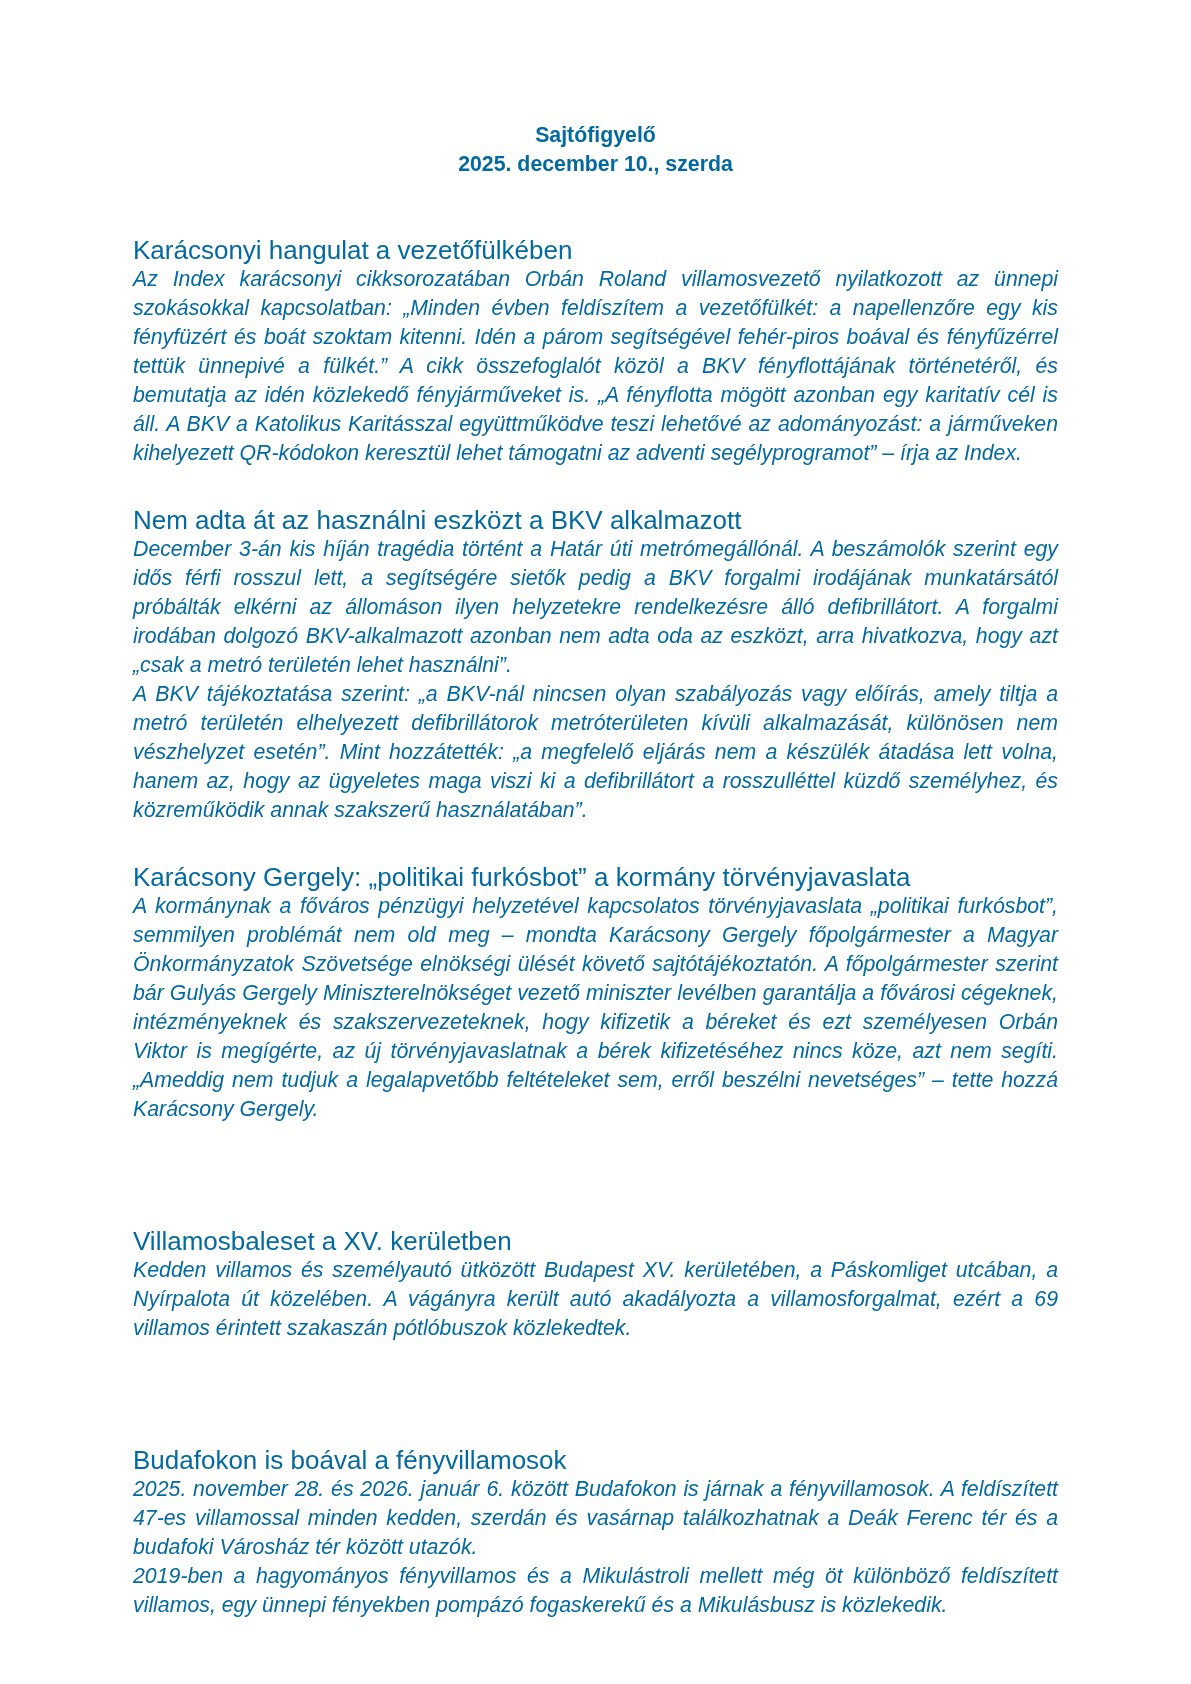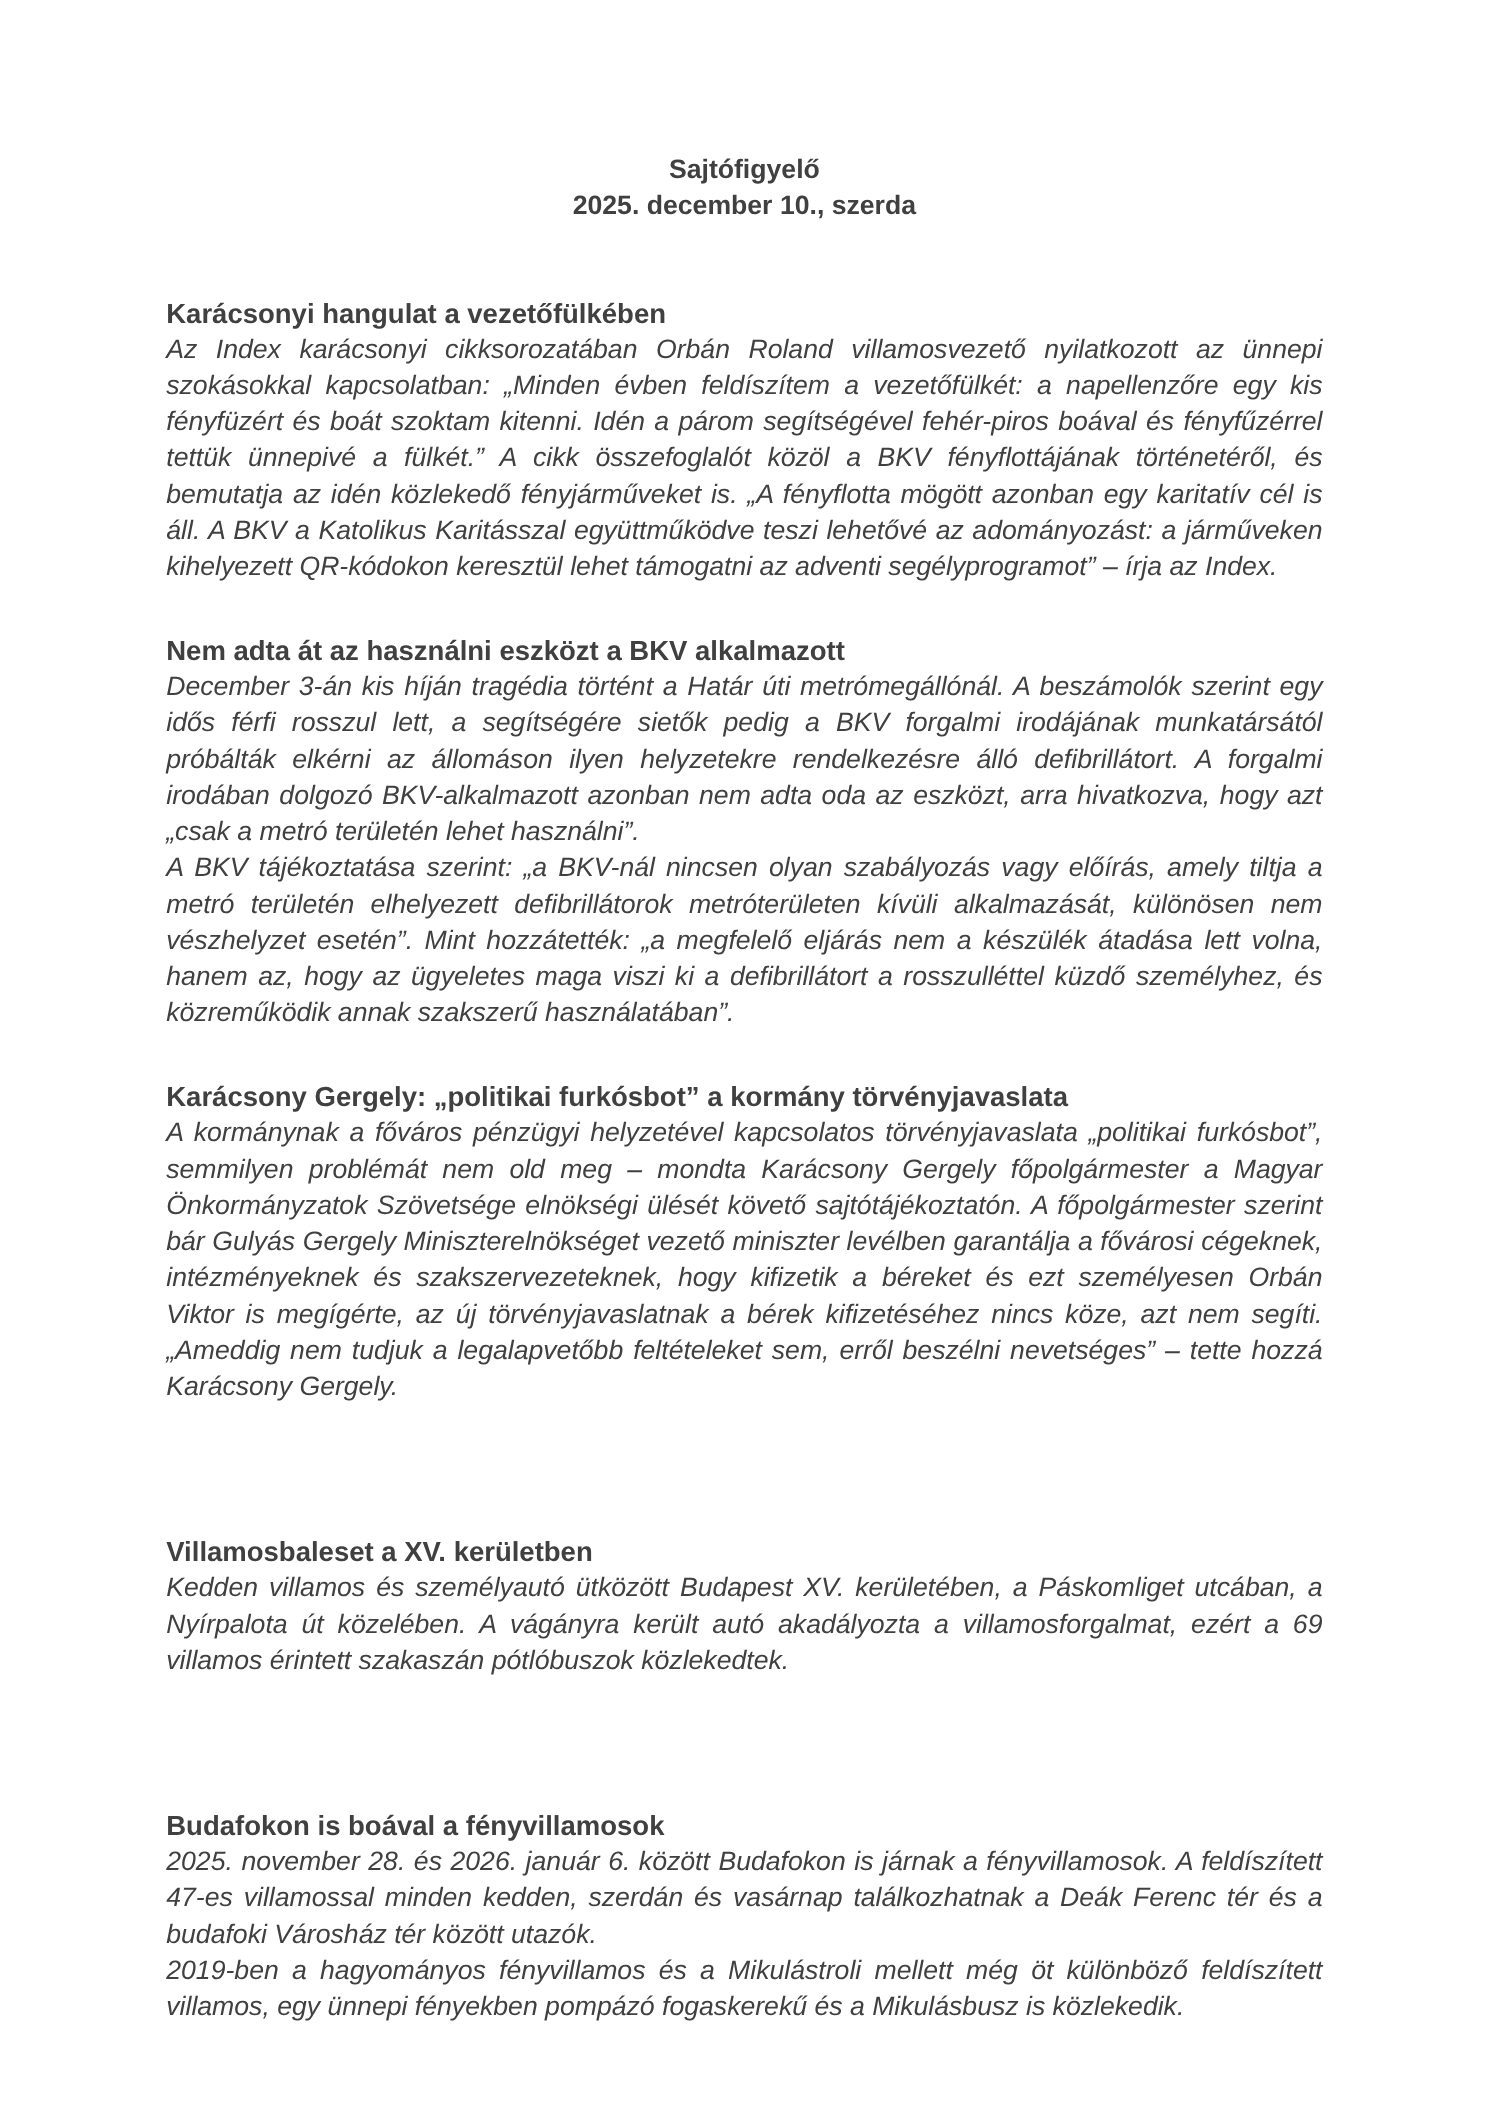--- a/index.html
+++ b/index.html
@@ -8,21 +8,21 @@
     background: #ffffff;
   }
   .page {
     position: relative;
     width: 1191px;
     height: 1684px;
     box-sizing: border-box;
     margin: 0 auto;
     padding: 121px 133px 40px 133px;
     background: #ffffff;
-    color: #404040;
+    color: #0369a1;
     font-family: "Liberation Sans", "DejaVu Sans", sans-serif;
     font-size: 21.3px;
     line-height: 29px;
     overflow: hidden;
   }
   .title-block {
     text-align: center;
     font-weight: bold;
     margin-bottom: 57px;
   }
@@ -30,23 +30,23 @@
   .title-block .date {
     margin: 0;
   }
   .sec {
     margin-top: 38px;
   }
   .sec.gap-lg {
     margin-top: 103px;
   }
   .sec h2 {
-    font-size: 22px;
+    font-size: 26px;
     line-height: 29px;
-    font-weight: bold;
+    font-weight: normal;
     margin: 0;
   }
   .sec p {
     margin: 0;
     text-align: justify;
     text-align-last: left;
     hyphens: none;
     font-style: italic;
   }
 </style>

